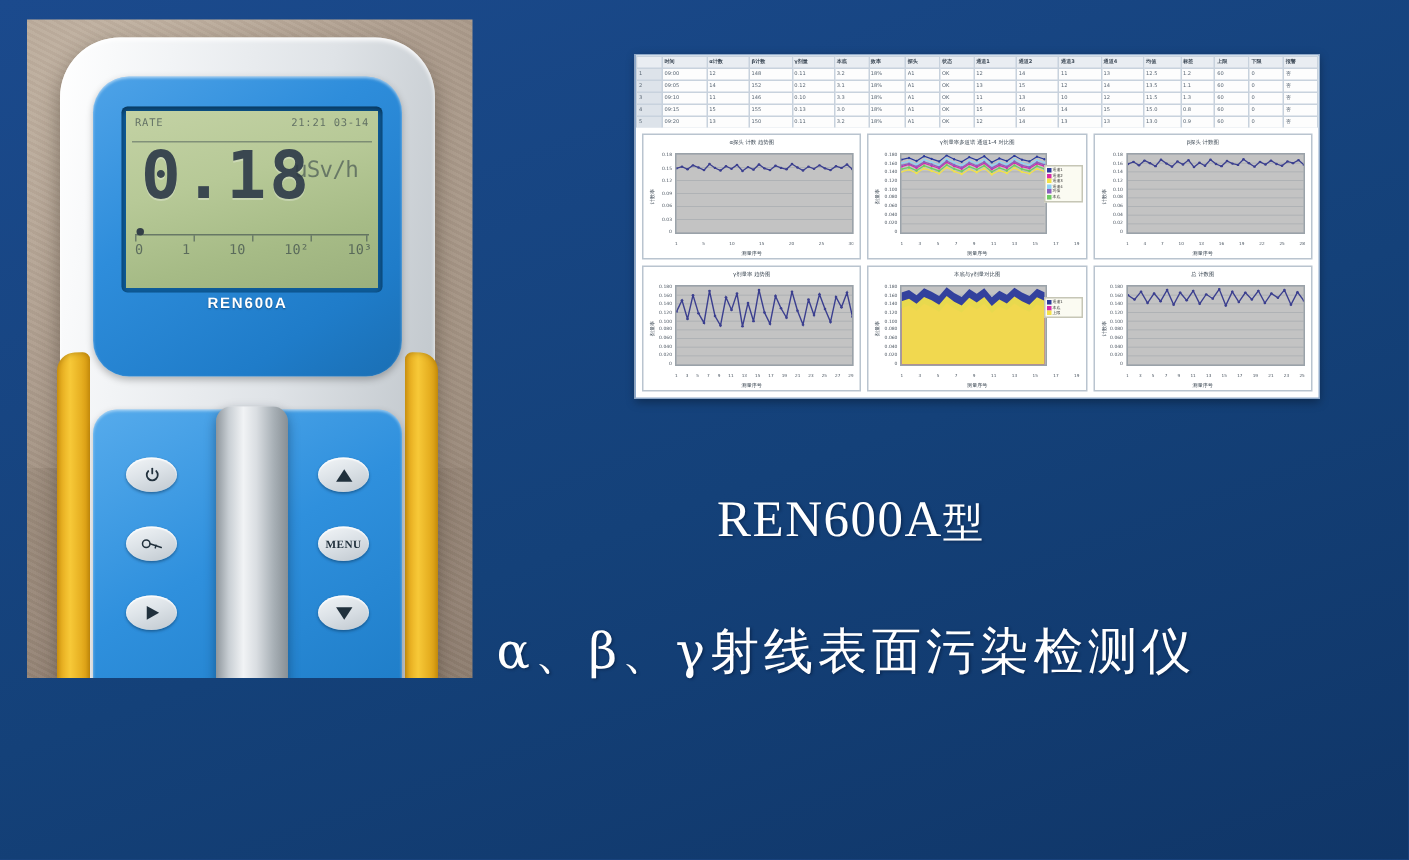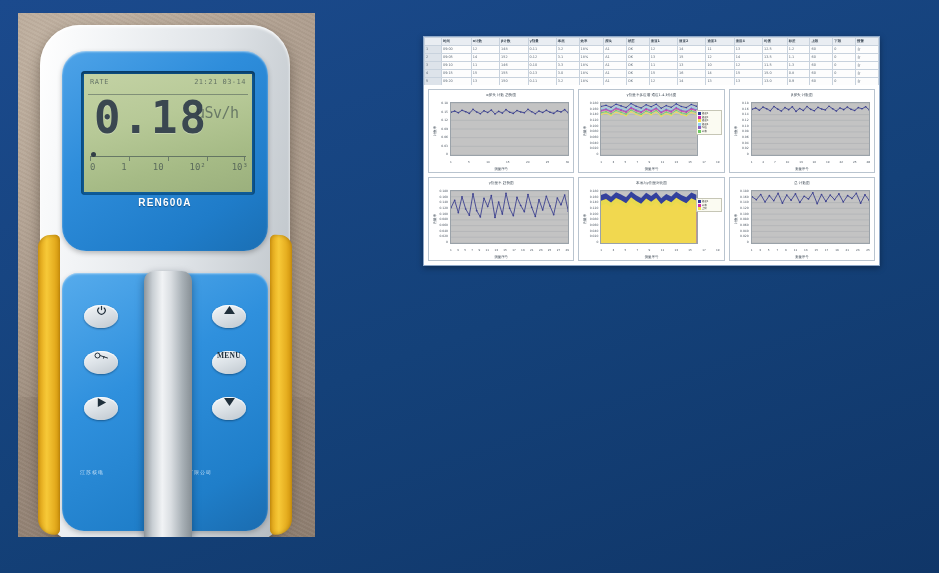--- a/index.html
+++ b/index.html
@@ -16,21 +16,21 @@
   #slide {
     position: absolute; inset: 0;
     background: #164283;
     background: linear-gradient(160deg,#1b4a8d 0%, #144179 55%, #103668 100%);
   }
 
   
   #photo {
     position: absolute;
     left: 18px; top: 13px;
-    width: 297px; height: 524px;
+    width: 297px; height: 439px;
     background: #a9988a;
     background:
       radial-gradient(circle at 22% 8%, #c3b4a4 0%, #b3a393 34%, #9c8b7c 74%, #8d7d6f 100%);
     overflow: hidden;
   }
   
   #photo .desk-grain {
     position:absolute; inset:0;
     background:
       repeating-linear-gradient(27deg, rgba(255,255,255,.035) 0 2px, rgba(0,0,0,.025) 2px 4px);
@@ -144,21 +144,21 @@
     border-radius: 16px 16px 22px 22px;
     background: linear-gradient(150deg,#56abec 0%,#2f90dd 40%,#1f7ec9 80%,#1a6cb0 100%);
     box-shadow: inset 0 1px 2px rgba(255,255,255,.5), 0 2px 5px rgba(0,0,0,.22);
   }
   .key{
     position:absolute;
     width: 34px; height: 23px;
     border-radius: 50%;
     background: linear-gradient(160deg,#f3f6f8 0%,#dde3e8 45%,#c0c8cf 100%);
     box-shadow: 0 1px 2px rgba(0,30,60,.45), inset 0 1px 1px rgba(255,255,255,.9);
-    display:flex; align-items:flex-start; justify-content:center;
+    display:flex; align-items:center; justify-content:center;
     color:#20303c;
   }
   .key svg{ display:block; }
   .key .klabel{ font-size:7.5px; font-weight:bold; letter-spacing:.3px;
                 font-family:"Liberation Serif", serif; }
   #k-power { left: 22px; top: 32px; }
   #k-search{ left: 22px; top: 78px; }
   #k-play  { left: 22px; top: 124px; }
   #k-up    { left: 150px; top: 32px; }
   #k-menu  { left: 150px; top: 78px; }
@@ -1072,14 +1072,16 @@
             <span>19</span>
             <span>21</span>
             <span>23</span>
             <span>25</span>
           </div>
           <div class="xlab">测量序号</div>
         </div>
       </div>
   </div>
 
+  <div id="caption-1"><span>REN600A</span><span class="cn">型</span></div>
+  <div id="caption-2">α、β、γ射线表面污染检测仪</div>
 
 </div>
 
 </body></html>

